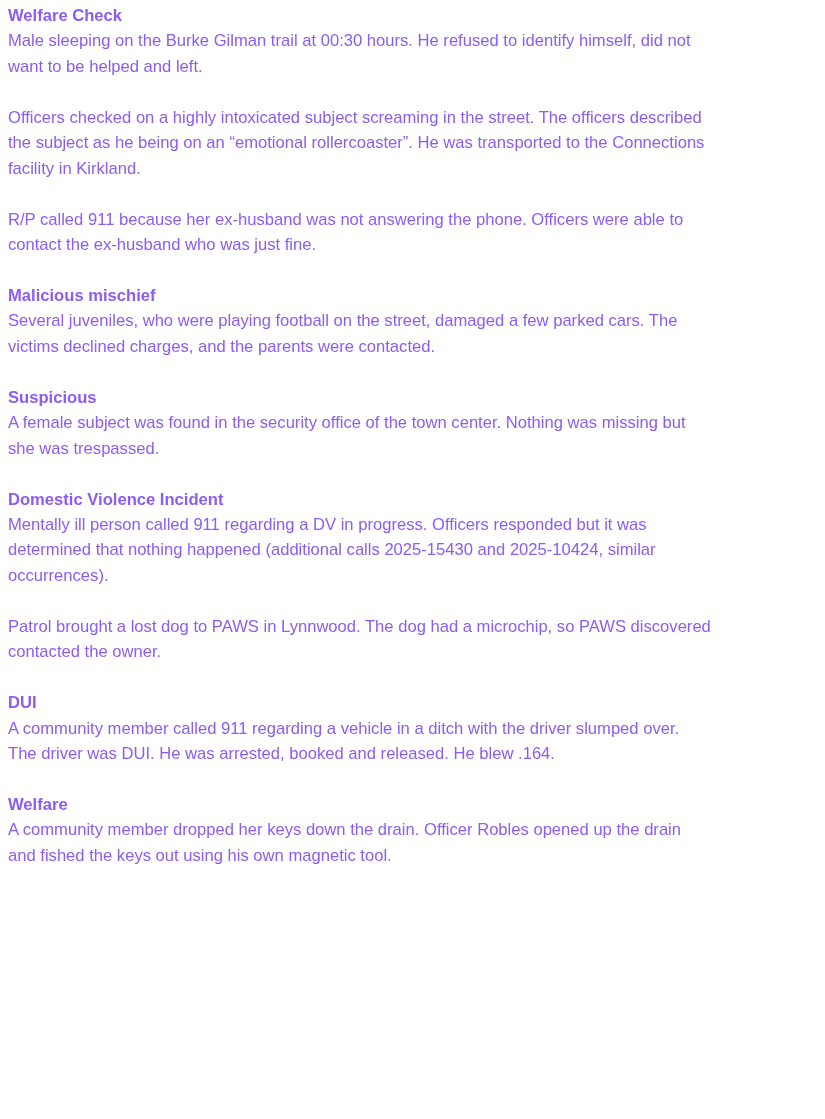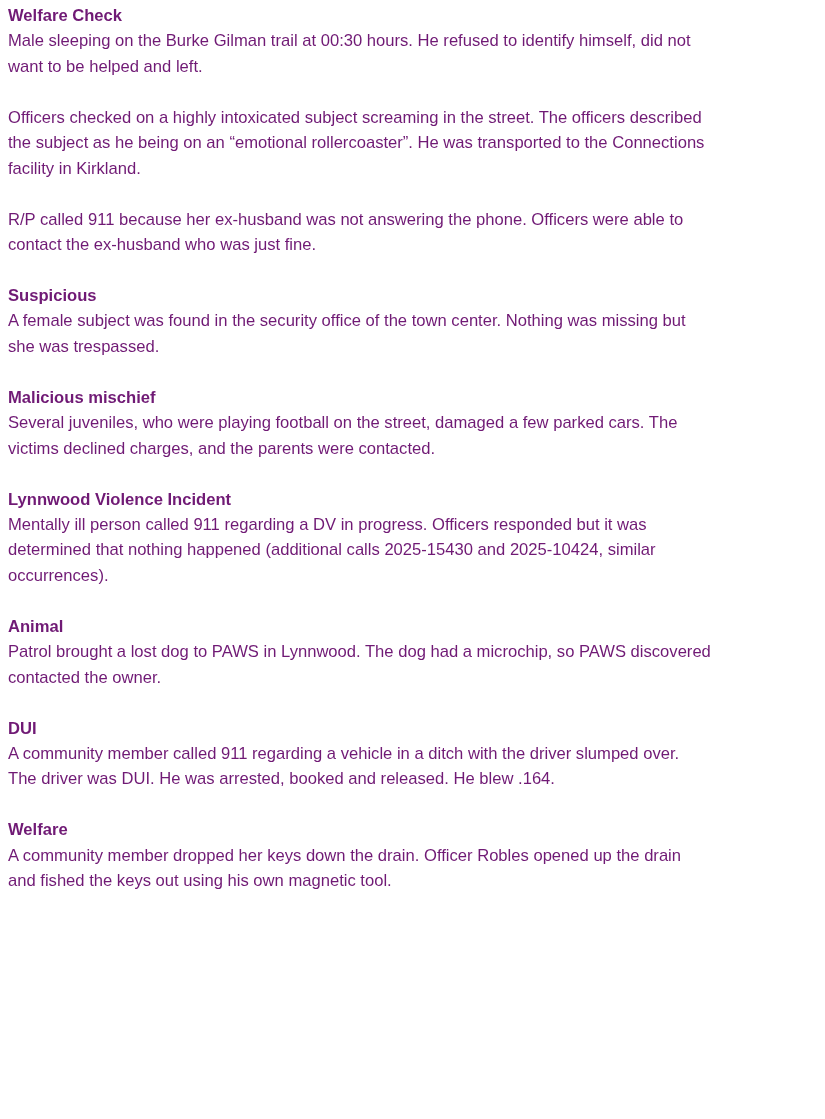--- a/index.html
+++ b/index.html
@@ -10,21 +10,21 @@
   .page {
     width: 825px;
     height: 1119px;
     background: #ffffff;
     overflow: hidden;
     box-sizing: border-box;
     padding: 3px 6px 0 8px;
     font-family: "Liberation Sans", sans-serif;
     font-size: 16.6px;
     line-height: 25.45px;
-    color: #701a75;
+    color: #8b5cf6;
   }
   .doc-body {
     width: 812px;
   }
   .section {
     margin: 0;
   }
   .section-heading {
     font-weight: bold;
     margin: 0;
@@ -44,37 +44,36 @@
         <div class="section-heading">Welfare Check</div>
         <div class="para">Male sleeping on the Burke Gilman trail at 00:30 hours. He refused to identify himself, did not
 want to be helped and left.</div>
         <div class="para">Officers checked on a highly intoxicated subject screaming in the street. The officers described
 the subject as he being on an “emotional rollercoaster”. He was transported to the Connections
 facility in Kirkland.</div>
         <div class="para">R/P called 911 because her ex-husband was not answering the phone. Officers were able to
 contact the ex-husband who was just fine.</div>
       </div>
       <div class="section">
+        <div class="section-heading">Malicious mischief</div>
+        <div class="para">Several juveniles, who were playing football on the street, damaged a few parked cars. The
+victims declined charges, and the parents were contacted.</div>
+      </div>
+      <div class="section">
         <div class="section-heading">Suspicious</div>
         <div class="para">A female subject was found in the security office of the town center. Nothing was missing but
 she was trespassed.</div>
       </div>
       <div class="section">
-        <div class="section-heading">Malicious mischief</div>
-        <div class="para">Several juveniles, who were playing football on the street, damaged a few parked cars. The
-victims declined charges, and the parents were contacted.</div>
-      </div>
-      <div class="section">
-        <div class="section-heading">Lynnwood Violence Incident</div>
+        <div class="section-heading">Domestic Violence Incident</div>
         <div class="para">Mentally ill person called 911 regarding a DV in progress. Officers responded but it was
 determined that nothing happened (additional calls 2025-15430 and 2025-10424, similar
 occurrences).</div>
       </div>
       <div class="section">
-        <div class="section-heading">Animal</div>
         <div class="para">Patrol brought a lost dog to PAWS in Lynnwood. The dog had a microchip, so PAWS discovered
 contacted the owner.</div>
       </div>
       <div class="section">
         <div class="section-heading">DUI</div>
         <div class="para">A community member called 911 regarding a vehicle in a ditch with the driver slumped over.
 The driver was DUI. He was arrested, booked and released. He blew .164.</div>
       </div>
       <div class="section">
         <div class="section-heading">Welfare</div>

